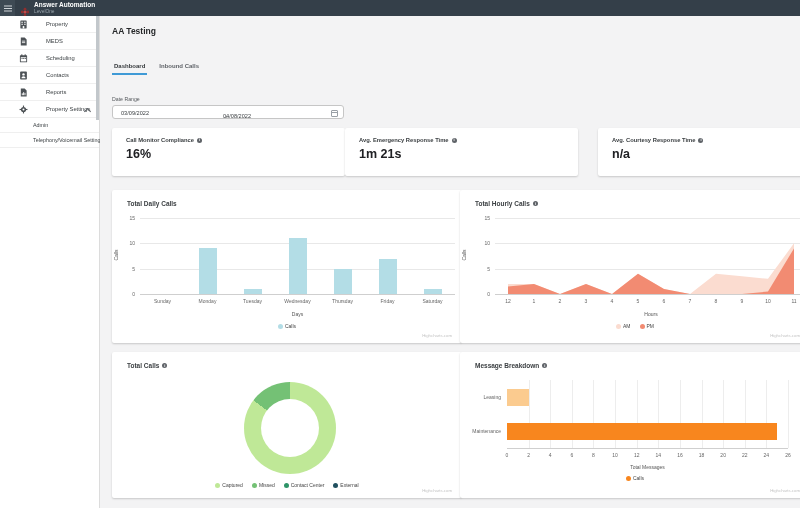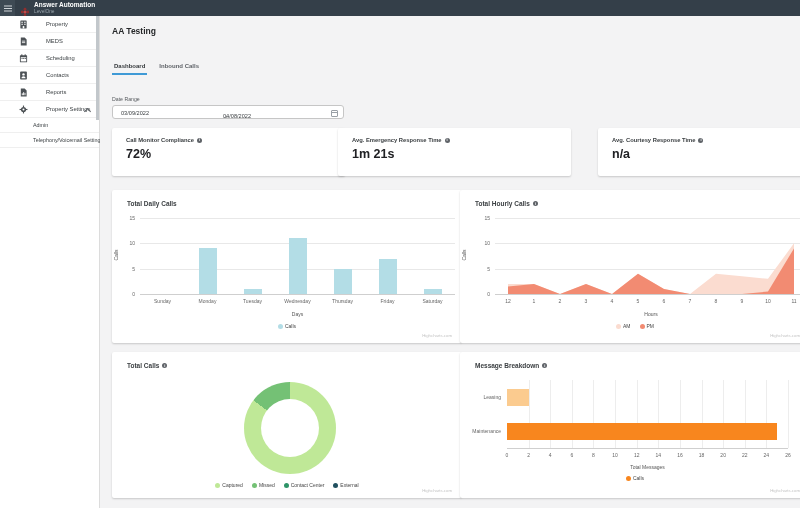--- a/index.html
+++ b/index.html
@@ -180,23 +180,23 @@
           <span>→</span> 
           <span>04/08/2022</span>
         </span>
       <span class="cal"></span>
     </div>
   <section class="card" style="left: 12px; top: 112px; width: 233px; height: 48px;">
         <div class="kpi-label-row">
           <span class="kpi-label">Call Monitor Compliance</span>
           <span class="info"></span>
         </div>
-        <div class="kpi-value">72%</div>
-      </section>
-      <section class="card" style="left: 238px; top: 112px; width: 233px; height: 48px;">
+        <div class="kpi-value">16%</div>
+      </section>
+      <section class="card" style="left: 245px; top: 112px; width: 233px; height: 48px;">
         <div class="kpi-label-row">
           <span class="kpi-label">Avg. Emergency Response Time</span>
           <span class="info"></span>
         </div>
         <div class="kpi-value">1m 21s</div>
       </section>
       <section class="card" style="left: 498px; top: 112px; width: 233px; height: 48px;">
         <div class="kpi-label-row">
           <span class="kpi-label">Avg. Courtesy Response Time</span>
           <span class="info"></span>

